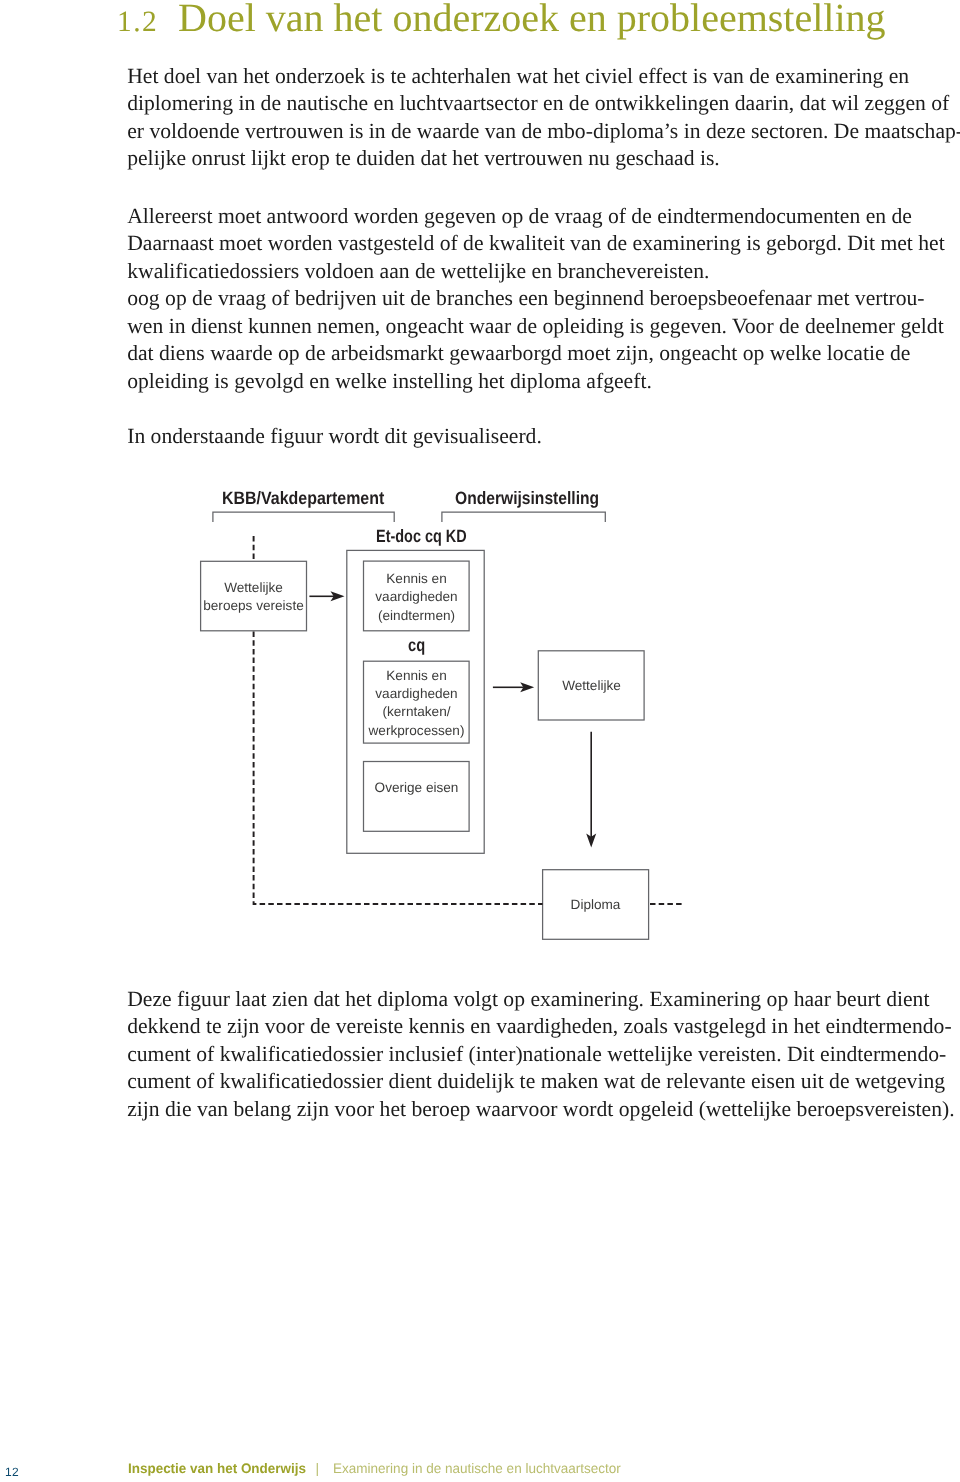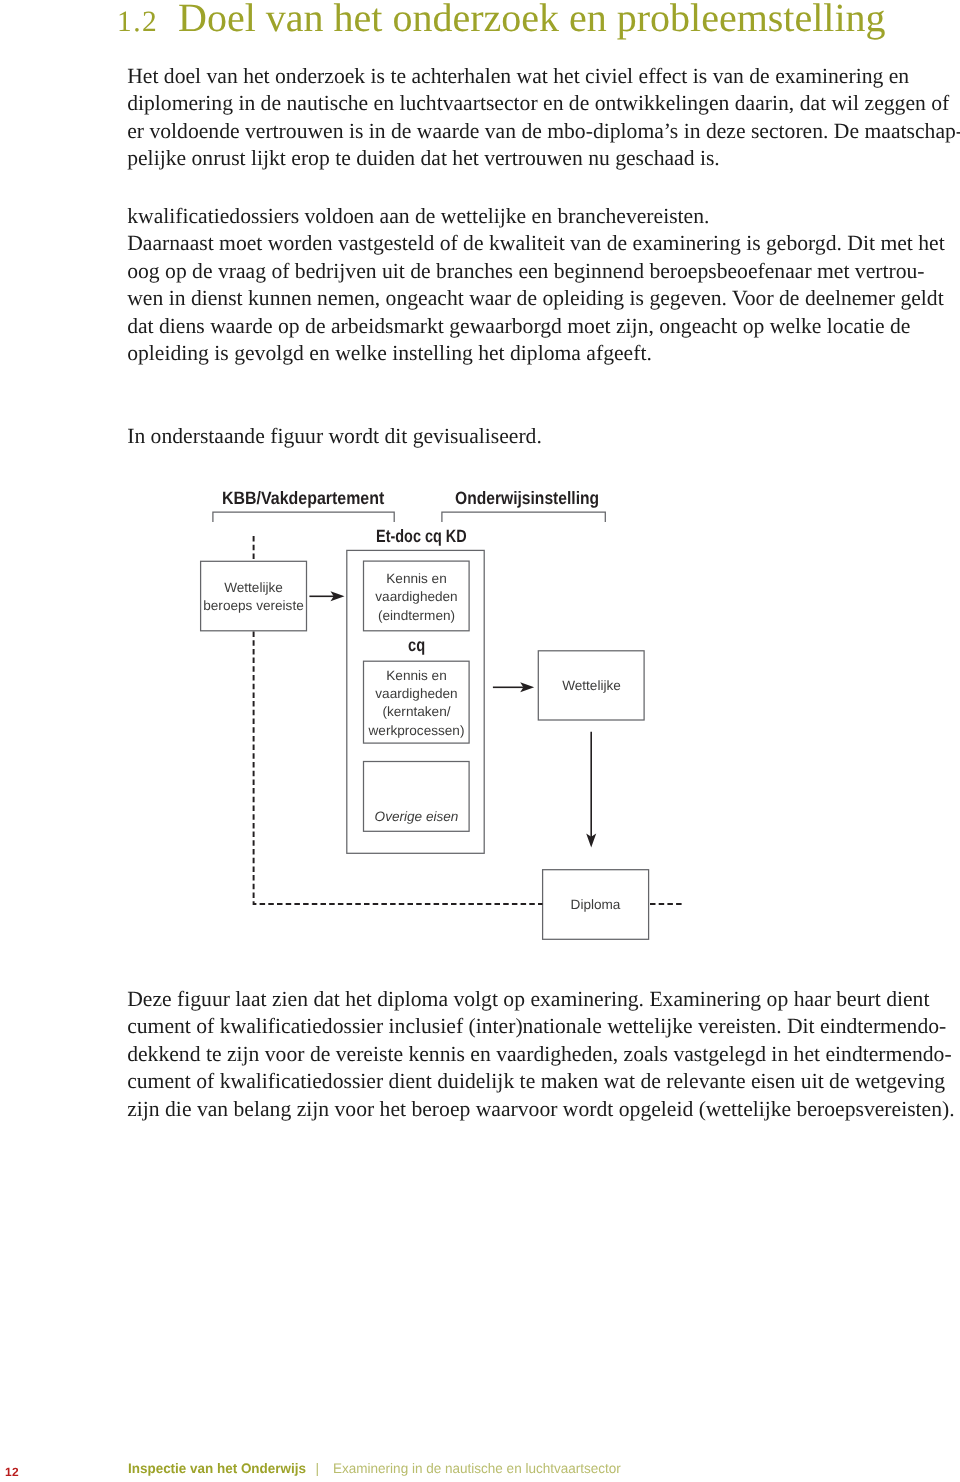--- a/index.html
+++ b/index.html
@@ -13,51 +13,52 @@
   .para{position:absolute;font-variant-ligatures:common-ligatures;left:127.2px;width:830px;font-size:21.65px;line-height:27.52px;color:#1c1c1c;}
   .para .ln{display:block;text-align:left;white-space:pre;}
 
   
   .fig{position:absolute;left:0;top:0;width:891px;height:1482px;}
   .fig svg{position:absolute;left:0;top:0;}
   .figlabel{position:absolute;transform-origin:left top;font-family:"Liberation Sans",sans-serif;font-weight:bold;font-size:17.9px;color:#231f20;white-space:nowrap;}
   .boxtext{position:absolute;font-family:"Liberation Sans",sans-serif;font-size:13.6px;line-height:18.4px;color:#3c3c3b;text-align:center;white-space:nowrap;}
 
   
-  .pgnum{position:absolute;left:5px;top:1464.5px;font-family:"Liberation Sans",sans-serif;font-size:12px;font-weight:bold;color:#b91c1c;letter-spacing:0.35px;}
+  .pgnum{position:absolute;left:5px;top:1464.5px;font-family:"Liberation Sans",sans-serif;font-size:12px;font-weight:normal;color:#0c4a6e;letter-spacing:0.35px;}
   .f-org{position:absolute;left:127.7px;top:1461.3px;font-family:"Liberation Sans",sans-serif;font-size:13.8px;font-weight:bold;color:#9da32a;white-space:nowrap;transform-origin:left top;transform:scaleX(0.975);}
   .f-sep{position:absolute;left:315.6px;top:1461.3px;font-family:"Liberation Sans",sans-serif;font-size:13.8px;color:#b9bd6e;}
   .f-title{position:absolute;left:332.8px;top:1461.3px;font-family:"Liberation Sans",sans-serif;font-size:13.8px;color:#b9bd6e;white-space:nowrap;transform-origin:left top;transform:scaleX(0.98);}
 </style>
 </head>
 <body>
 
 <div class="page">
   <h2 class="h2"><span class="num">1.2</span><span>Doel van het onderzoek en probleemstelling</span></h2>
   <div class="para" style="top:62.6px">
     <span class="ln">Het doel van het onderzoek is te achterhalen wat het civiel effect is van de examinering en</span>
     <span class="ln">diplomering in de nautische en luchtvaartsector en de ontwikkelingen daarin, dat wil zeggen of</span>
     <span class="ln">er voldoende vertrouwen is in de waarde van de mbo-diploma’s in deze sectoren. De maatschap-</span>
     <span class="ln last">pelijke onrust lijkt erop te duiden dat het vertrouwen nu geschaad is.</span>
   </div>
   <div class="para" style="top:202.9px">
+    <span class="ln">Allereerst moet antwoord worden gegeven op de vraag of de eindtermendocumenten en de</span>
+    <span class="ln">Daarnaast moet worden vastgesteld of de kwaliteit van de examinering is geborgd. Dit met het</span>
     <span class="ln last">kwalificatiedossiers voldoen aan de wettelijke en branchevereisten.</span>
-    <span class="ln">Daarnaast moet worden vastgesteld of de kwaliteit van de examinering is geborgd. Dit met het</span>
     <span class="ln">oog op de vraag of bedrijven uit de branches een beginnend beroepsbeoefenaar met vertrou-</span>
     <span class="ln">wen in dienst kunnen nemen, ongeacht waar de opleiding is gegeven. Voor de deelnemer geldt</span>
     <span class="ln">dat diens waarde op de arbeidsmarkt gewaarborgd moet zijn, ongeacht op welke locatie de</span>
     <span class="ln last">opleiding is gevolgd en welke instelling het diploma afgeeft.</span>
   </div>
   <div class="para" style="top:423.0px">
     <span class="ln last">In onderstaande figuur wordt dit gevisualiseerd.</span>
   </div>
   <div class="para" style="top:985.6px">
     <span class="ln">Deze figuur laat zien dat het diploma volgt op examinering. Examinering op haar beurt dient</span>
+    <span class="ln">dekkend te zijn voor de vereiste kennis en vaardigheden, zoals vastgelegd in het eindtermendo-</span>
     <span class="ln">cument of kwalificatiedossier inclusief (inter)nationale wettelijke vereisten. Dit eindtermendo-</span>
-    <span class="ln">dekkend te zijn voor de vereiste kennis en vaardigheden, zoals vastgelegd in het eindtermendo-</span>
     <span class="ln">cument of kwalificatiedossier dient duidelijk te maken wat de relevante eisen uit de wetgeving</span>
     <span class="ln">zijn die van belang zijn voor het beroep waarvoor wordt opgeleid (wettelijke beroepsvereisten).</span>
   </div>
   <div class="fig">
     <svg width="960" height="1482" viewBox="0 0 960 1482" shape-rendering="geometricPrecision">
       <path d="M 212.9 522.0 L 212.9 512.1 L 394.2 512.1 L 394.2 522.0" fill="none" stroke="#646569" stroke-width="1.25"></path>
       <path d="M 441.9 522.0 L 441.9 512.1 L 605.3 512.1 L 605.3 522.0" fill="none" stroke="#646569" stroke-width="1.25"></path>
       <rect x="200.6" y="561.3" width="105.9" height="69.5" fill="none" stroke="#646569" stroke-width="1.25"></rect>
       <rect x="346.8" y="550.4" width="137.4" height="302.9" fill="none" stroke="#646569" stroke-width="1.25"></rect>
       <rect x="363.5" y="561.1" width="105.6" height="69.7" fill="none" stroke="#646569" stroke-width="1.25"></rect>
@@ -93,21 +94,21 @@
       <span style="display:block">Kennis en</span>
       <span style="display:block">vaardigheden</span>
       <span style="display:block">(eindtermen)</span>
     </div>
     <div class="boxtext" style="left:361px;top:666.6px;width:111px;">
       <span style="display:block">Kennis en</span>
       <span style="display:block">vaardigheden</span>
       <span style="display:block">(kerntaken/</span>
       <span style="display:block">werkprocessen)</span>
     </div>
-    <div class="boxtext" style="left:361px;top:808px;width:111px;font-style:italic;">
+    <div class="boxtext" style="left:361px;top:779px;width:111px;">
       <span style="display:block">Overige eisen</span>
     </div>
     <div class="boxtext" style="left:536px;top:677.3px;width:111px;">
       <span style="display:block">Wettelijke</span>
     </div>
     <div class="boxtext" style="left:540px;top:896.3px;width:111px;">
       <span style="display:block">Diploma</span>
     </div>
   </div>
   <div class="pgnum">12</div>

